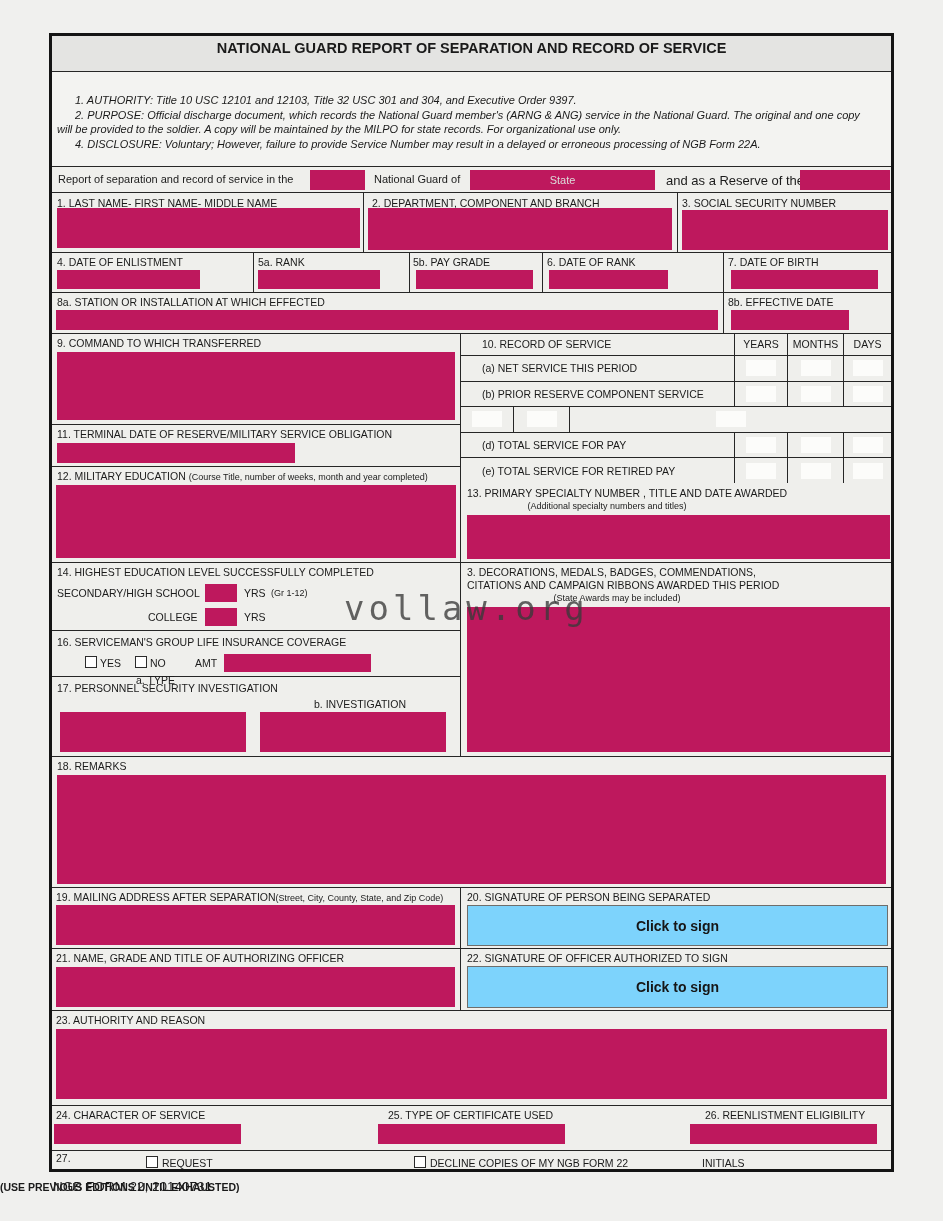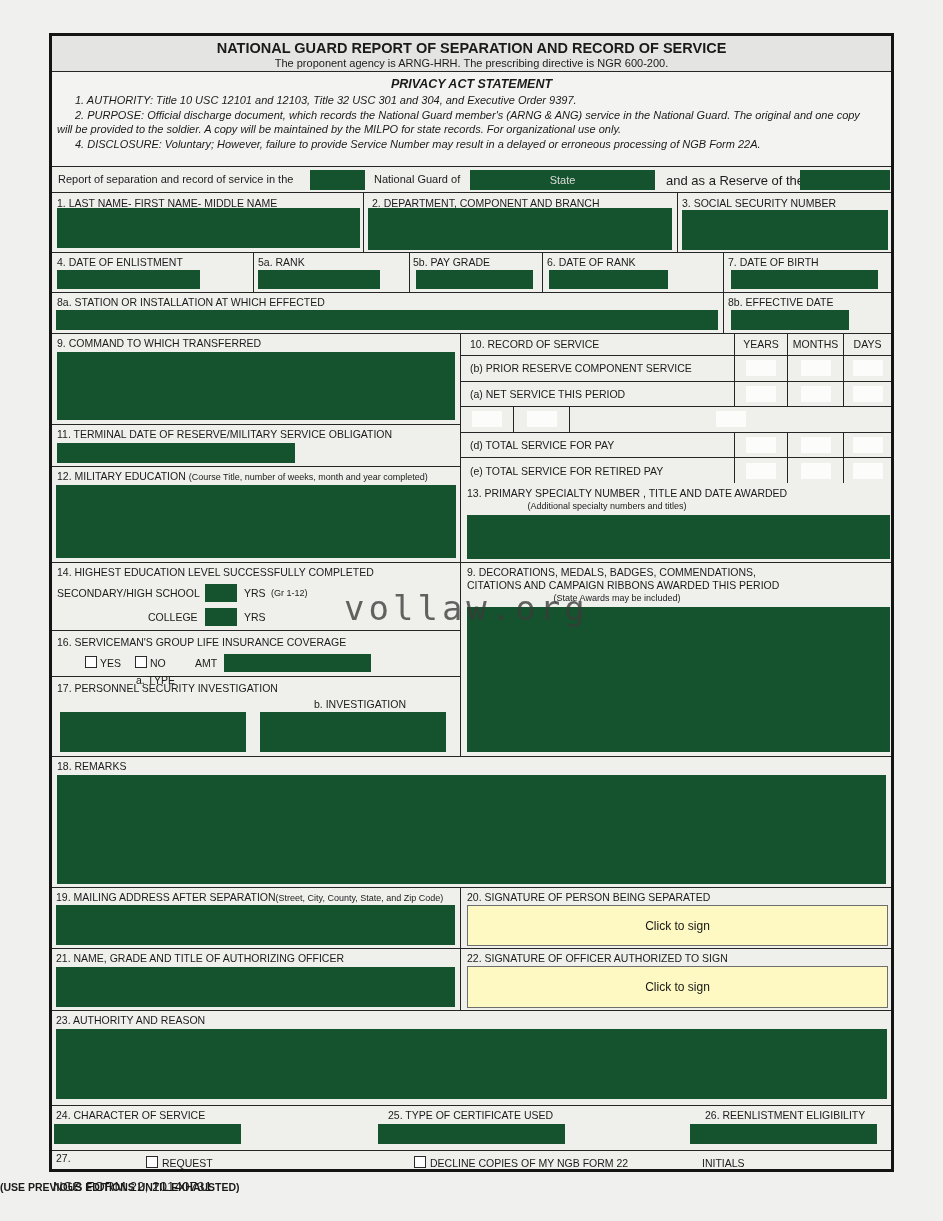--- a/index.html
+++ b/index.html
@@ -8,41 +8,41 @@
     background:#f0f0ee;
     font-family:"Liberation Sans",sans-serif;color:#1a1a1a;
     overflow:hidden;
   }
   .form{
     position:absolute;left:49px;top:33px;width:845px;height:1139px;
     border:3px solid #141414;background:#efefec;box-sizing:border-box;
   }
   .lbl{position:absolute;font-size:10.5px;white-space:nowrap;color:#1b1b1b}
   .note{font-size:9px}
-  .inp{position:absolute;background:#14532d}
+  .inp{position:absolute;background:#be185d}
   .hl{position:absolute;height:1px;background:#262626}
   .vl{position:absolute;width:1px;background:#262626}
   .cb{position:absolute;width:12px;height:12px;background:#ffffff;border:1px solid #2b2b2b;box-sizing:border-box}
   .sig{
-    position:absolute;background:#fef9c3;border:1px solid #6e6e6c;box-sizing:border-box;
-    display:flex;align-items:center;justify-content:center;font-size:12px;color:#161616;cursor:pointer;
+    position:absolute;background:#7dd3fc;border:1px solid #6e6e6c;box-sizing:border-box;
+    display:flex;align-items:center;justify-content:center;font-size:14px;color:#161616;cursor:pointer;font-weight:bold;
   }
   .band-title{position:absolute;left:0;top:0;width:839px;height:36px;background:#e4e4e2;border-bottom:1px solid #262626;box-sizing:border-box}
   .band-privacy{position:absolute;left:0;top:36px;width:839px;height:95px;background:#f3f3f1;border-bottom:1px solid #262626;box-sizing:border-box}
   .center{text-align:center}
   .t-title{position:absolute;top:4px;left:0;width:839px;font-weight:bold;font-size:14.5px;text-align:center}
   .t-sub{position:absolute;top:21px;left:0;width:839px;font-size:11px;text-align:center}
   .p-title{position:absolute;top:41px;left:0;width:839px;font-weight:bold;font-style:italic;font-size:12.5px;text-align:center}
   .p-items{position:absolute;top:57px;left:5px;width:812px;font-style:italic;font-size:11px;line-height:14.5px}
   .p-items div{text-indent:18px}
   
   .ros{position:absolute;left:408px;top:297px;width:431px;height:150px;display:flex;flex-direction:column;box-sizing:border-box}
   .ros-row{display:flex;flex:1;border-top:1px solid #262626;box-sizing:border-box}
   .ros-row:first-child{border-top:none;flex:0 0 22px}
-  .ros-c0{flex:0 0 274px;display:flex;align-items:center;padding-left:10px;box-sizing:border-box;font-size:10.5px}
+  .ros-c0{flex:0 0 274px;display:flex;align-items:center;padding-left:22px;box-sizing:border-box;font-size:10.5px}
   .ros-c1{flex:0 0 53px}
   .ros-c2{flex:0 0 56px}
   .ros-c3{flex:1}
   .ros-num{border-left:1px solid #262626;display:flex;align-items:center;justify-content:center;box-sizing:border-box;font-size:10.5px}
   .ros-box{width:30px;height:16px;background:#fcfcfa}
   .watermark{
     position:absolute;left:344px;top:588px;
     font-family:"DejaVu Sans Mono",monospace;font-size:34px;letter-spacing:4px;
     color:#3a3a3a;opacity:.78;z-index:30;pointer-events:none;
   }
@@ -52,24 +52,22 @@
 </style>
 </head>
 <body>
 
 <div class="watermark">vollaw.org</div>
 
 <div class="form">
 
   <div class="band-title"></div>
   <div class="t-title">NATIONAL GUARD REPORT OF SEPARATION AND RECORD OF SERVICE</div>
-  <div class="t-sub">The proponent agency is ARNG-HRH.  The prescribing directive is NGR 600-200.</div>
 
   <div class="band-privacy"></div>
-  <div class="p-title">PRIVACY ACT STATEMENT</div>
   <div class="p-items">
     <div>1.  AUTHORITY:  Title 10 USC 12101 and 12103, Title 32 USC 301 and 304, and Executive Order 9397.</div>
     <div>2.  PURPOSE:  Official discharge document, which records the National Guard member's (ARNG &amp; ANG) service in the National Guard.  The original and one copy will be provided to the soldier.  A copy will be maintained by the MILPO for state records.  For organizational use only.</div>
     <div>4.  DISCLOSURE:  Voluntary; However, failure to provide Service Number may result in a delayed or erroneous processing of NGB Form 22A.</div>
   </div>
 
   <div class="hl" style="left:0;top:156px;width:839px"></div>
   <span class="lbl" style="left:6px;top:137px;font-size:11px">Report of separation and record of service in the</span>
   <div class="inp" style="left:258px;top:134px;width:55px;height:20px"></div>
   <span class="lbl" style="left:322px;top:137px;font-size:11px">National Guard of</span>
@@ -125,33 +123,33 @@
   <div class="hl" style="left:0;top:526px;width:839px"></div>
 
   <div class="ros">
     <div class="ros-row">
       <div class="ros-c0" style="font-size:10.5px">10. RECORD OF SERVICE</div>
       <div class="ros-c1 ros-num">YEARS</div>
       <div class="ros-c2 ros-num">MONTHS</div>
       <div class="ros-c3 ros-num">DAYS</div>
     </div>
     <div class="ros-row">
+      <div class="ros-c0">(a) NET SERVICE THIS PERIOD</div>
+      <div class="ros-c1 ros-num">
+          <div class="ros-box"></div>
+        </div>
+      <div class="ros-c2 ros-num">
+          <div class="ros-box"></div>
+        </div>
+      <div class="ros-c3 ros-num">
+          <div class="ros-box"></div>
+        </div>
+    </div>
+    <div class="ros-row">
       <div class="ros-c0">(b) PRIOR RESERVE COMPONENT SERVICE</div>
-      <div class="ros-c1 ros-num">
-          <div class="ros-box"></div>
-        </div>
-      <div class="ros-c2 ros-num">
-          <div class="ros-box"></div>
-        </div>
-      <div class="ros-c3 ros-num">
-          <div class="ros-box"></div>
-        </div>
-    </div>
-    <div class="ros-row">
-      <div class="ros-c0">(a) NET SERVICE THIS PERIOD</div>
       <div class="ros-c1 ros-num">
           <div class="ros-box"></div>
         </div>
       <div class="ros-c2 ros-num">
           <div class="ros-box"></div>
         </div>
       <div class="ros-c3 ros-num">
           <div class="ros-box"></div>
         </div>
     </div>
@@ -199,21 +197,21 @@
   <span class="lbl" style="left:5px;top:530px">14. HIGHEST EDUCATION LEVEL SUCCESSFULLY COMPLETED</span>
   <span class="lbl" style="left:5px;top:551px">SECONDARY/HIGH SCHOOL</span>
   <div class="inp" style="left:153px;top:548px;width:32px;height:18px"></div>
   <span class="lbl" style="left:192px;top:551px">YRS</span>
   <span class="lbl note" style="left:219px;top:552px">(Gr 1-12)</span>
   <span class="lbl" style="left:96px;top:575px">COLLEGE</span>
   <div class="inp" style="left:153px;top:572px;width:32px;height:18px"></div>
   <span class="lbl" style="left:192px;top:575px">YRS</span>
   <div class="hl" style="left:0;top:594px;width:408px"></div>
 
-  <span class="lbl" style="left:415px;top:530px">9. DECORATIONS, MEDALS, BADGES, COMMENDATIONS,</span>
+  <span class="lbl" style="left:415px;top:530px">3. DECORATIONS, MEDALS, BADGES, COMMENDATIONS,</span>
   <span class="lbl" style="left:415px;top:543px">CITATIONS AND CAMPAIGN RIBBONS AWARDED THIS PERIOD</span>
   <div class="lbl note center" style="left:415px;top:557px;width:300px">(State Awards may be included)</div>
   <div class="inp" style="left:415px;top:571px;width:423px;height:145px"></div>
 
   <span class="lbl" style="left:5px;top:600px">16. SERVICEMAN'S GROUP LIFE INSURANCE COVERAGE</span>
   <div class="cb" style="left:33px;top:620px"></div>
   <span class="lbl" style="left:48px;top:621px">YES</span>
   <div class="cb" style="left:83px;top:620px"></div>
   <span class="lbl" style="left:98px;top:621px">NO</span>
   <span class="lbl" style="left:143px;top:621px">AMT</span>

